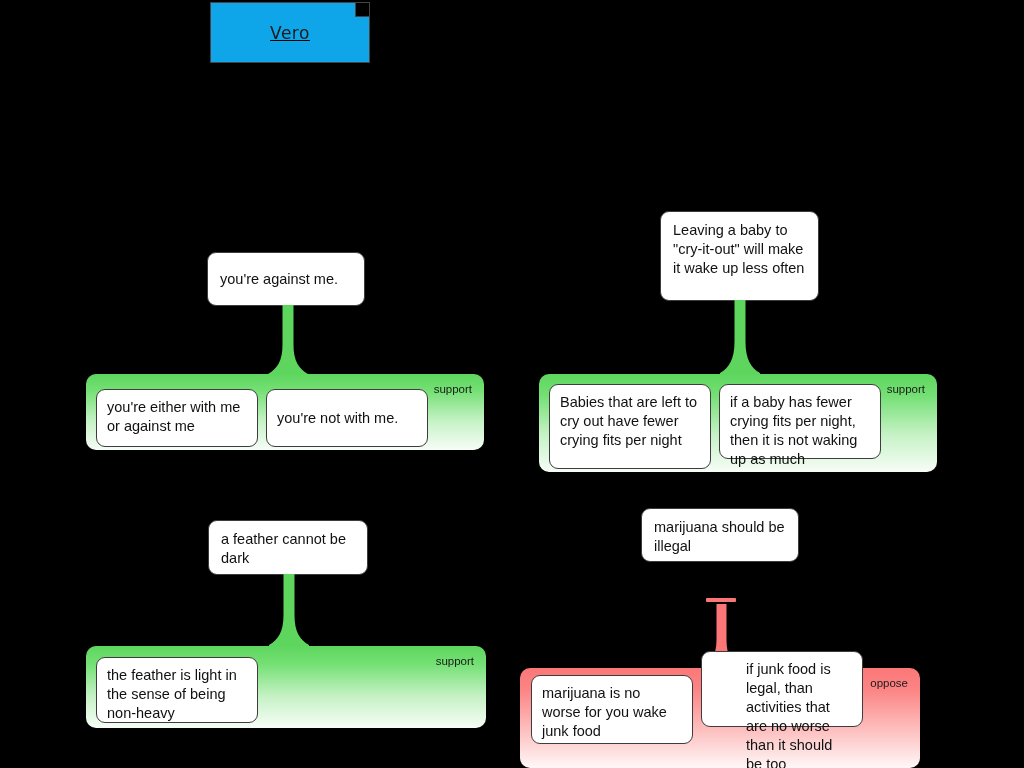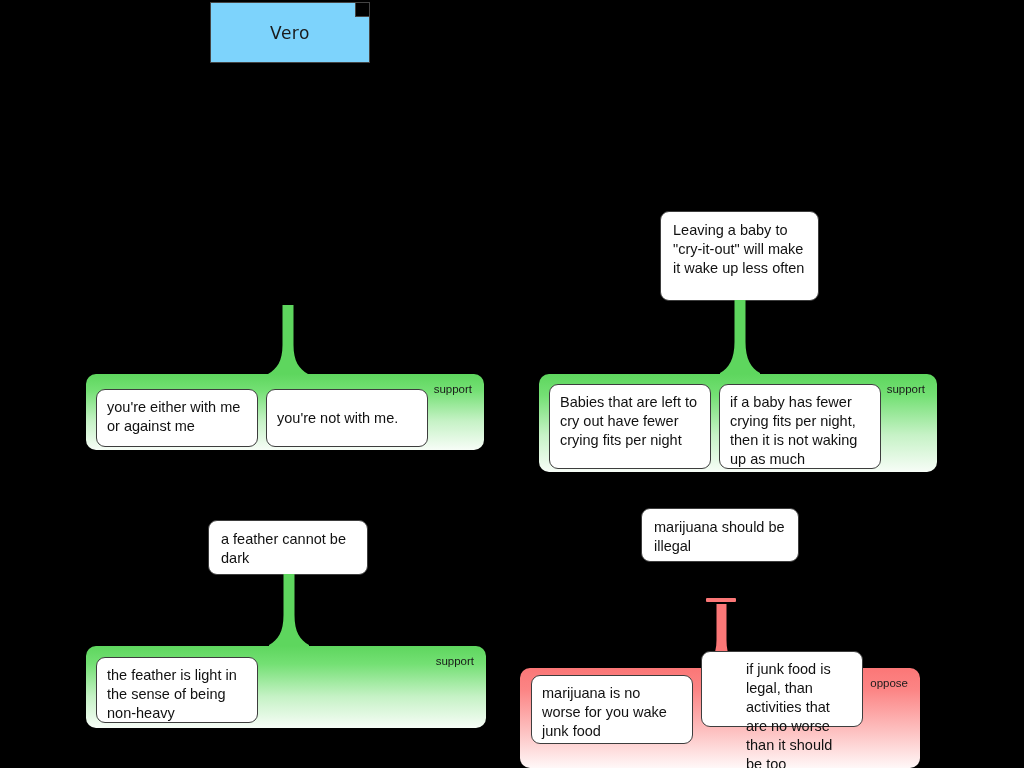--- a/index.html
+++ b/index.html
@@ -17,26 +17,27 @@
     -webkit-font-smoothing: antialiased;
   }
 
   
   .sticky-note {
     position: absolute;
     left: 210px;
     top: 2px;
     width: 160px;
     height: 61px;
-    background: #7dd3fc;
+    background: #0ea5e9;
     border: 1px solid #444444;
     box-sizing: border-box;
     display: flex;
     align-items: center;
     justify-content: center;
+    text-decoration: underline;
   }
   .sticky-note-title {
     font-size: 17px;
     color: #1a1a1a;
     letter-spacing: 0.5px;
     font-family: "DejaVu Sans", sans-serif;
   }
   .note-fold {
     position: absolute;
     top: 0;
@@ -114,20 +115,21 @@
 </head>
 <body>
 
 <div class="sticky-note">
   <span class="sticky-note-title">Vero</span>
   <span class="note-fold"></span>
 </div>
 
 <div class="arg-node" style="left:0; top:0; width:1024px; height:768px; pointer-events:none;">
 
+  <div class="claim-box" style="left:207px; top:252px; width:158px; height:54px; pointer-events:auto; display:flex; align-items:center;">you're against me.</div>
 
   <div class="connector" style="left:268px; top:305px; width:40px; height:72px;">
     <svg width="40" height="72" viewBox="0 0 40 72">
       <path d="M14.5,0 L25.5,0 L25.5,40 C25.5,56 31,64 40,69 L40,72 L0,72 L0,69 C9,64 14.5,56 14.5,40 Z" fill="#5ed65e"></path>
     </svg>
   </div>
 
   <div class="premise-group support" style="left:86px; top:374px; width:398px; height:76px; pointer-events:auto;">
     <span class="group-label" style="right:12px; top:9px;">support</span>
   </div>
@@ -144,21 +146,21 @@
     <svg width="40" height="76" viewBox="0 0 40 76">
       <path d="M14.5,0 L25.5,0 L25.5,42 C25.5,59 31,68 40,73 L40,76 L0,76 L0,73 C9,68 14.5,59 14.5,42 Z" fill="#5ed65e"></path>
     </svg>
   </div>
 
   <div class="premise-group support" style="left:539px; top:374px; width:398px; height:98px; pointer-events:auto;">
     <span class="group-label" style="right:12px; top:9px;">support</span>
   </div>
 
   <div class="premise-box" style="left:549px; top:384px; width:162px; height:85px; pointer-events:auto;">Babies that are left to cry out have fewer crying fits per night</div>
-  <div class="premise-box" style="left:719px; top:384px; width:162px; height:85px; pointer-events:auto;">if a baby has fewer crying fits per night, then it is not waking up as much</div>
+  <div class="premise-box" style="left:719px; top:384px; width:162px; height:75px; pointer-events:auto;">if a baby has fewer crying fits per night, then it is not waking up as much</div>
 </div>
 
 <div class="arg-node" style="left:0; top:0; width:1024px; height:768px; pointer-events:none;padding-left:36px;">
 
   <div class="claim-box" style="left:208px; top:520px; width:160px; height:55px; pointer-events:auto;">a feather cannot be dark</div>
 
   <div class="connector" style="left:269px; top:574px; width:40px; height:74px;">
     <svg width="40" height="74" viewBox="0 0 40 74">
       <path d="M14.5,0 L25.5,0 L25.5,41 C25.5,58 31,66 40,71 L40,74 L0,74 L0,71 C9,66 14.5,58 14.5,41 Z" fill="#5ed65e"></path>
     </svg>

